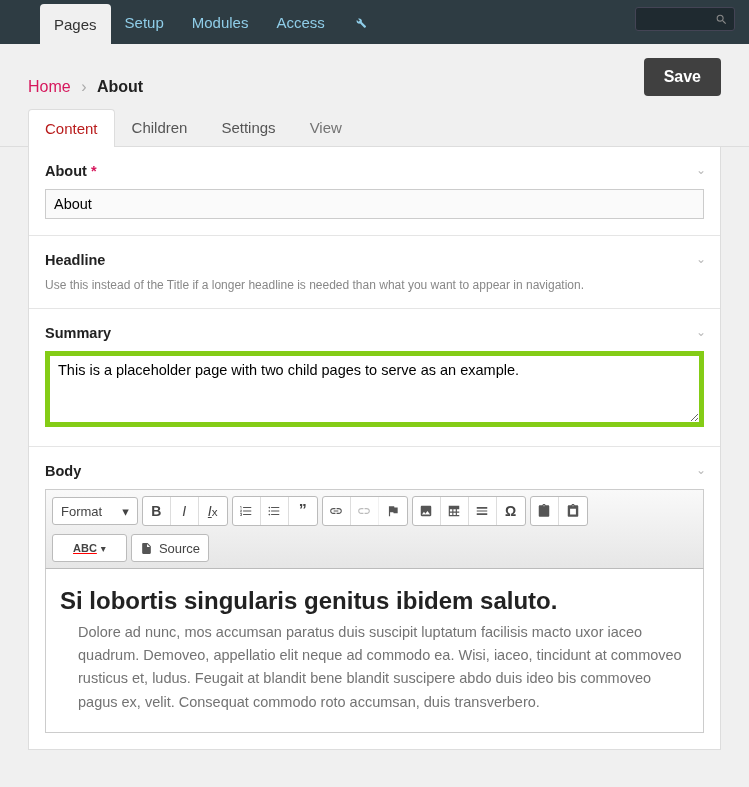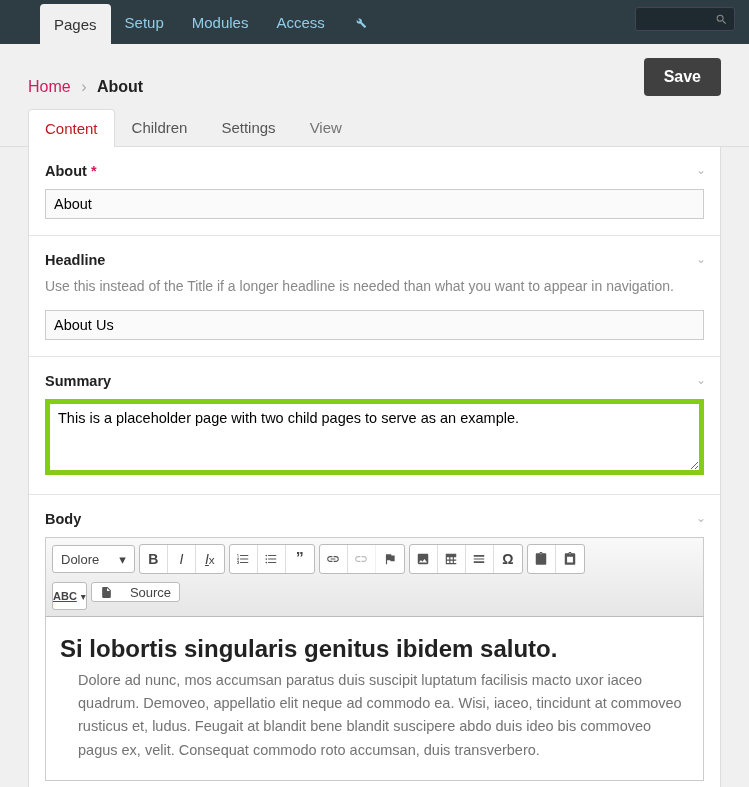--- a/index.html
+++ b/index.html
@@ -17,30 +17,30 @@
 .save-btn { background: #404040; color: #fff; border: none; border-radius: 4px; padding: 10px 20px; font-size: 16px; font-weight: bold; cursor: pointer; }
 .tabs-row { display: flex; align-items: flex-end; padding: 0 28px; border-bottom: 1px solid #ddd; gap: 0; }
 .tab { padding: 10px 16px; color: #555; font-size: 15px; cursor: pointer; border: 1px solid transparent; border-bottom: none; }
 .tab.active { background: #fff; border-color: #ddd; border-radius: 4px 4px 0 0; color: #b91c1c; margin-bottom: -1px; }
 .tab.view { color: #737373; }
 .form-panel { margin: 0 28px; background: #fff; border: 1px solid #ddd; border-top: none; }
 .field-section { padding: 16px; border-bottom: 1px solid #e5e5e5; position: relative; }
 .field-section:last-child { border-bottom: none; }
 .field-label { font-weight: bold; font-size: 14.5px; margin-bottom: 10px; display: block; color: #222; }
 .required { color: #d6175c; }
-.field-help { color: #888; font-size: 14px; margin-bottom: 16px; }
+.field-help { color: #888; font-size: 12px; margin-bottom: 0; }
 .text-input { width: 100%; border: 1px solid #ccc; padding: 6px 8px; font-size: 14.5px; background: #fafafa; }
 .textarea { width: 100%; border: 5px solid #84cc16; padding: 6px 8px; font-size: 14.5px; background: #fff; resize: both; height: 76px; font-family: inherit; }
 .collapse-chevron { position: absolute; right: 14px; top: 16px; color: #bbb; font-size: 12px; cursor: pointer; }
 .editor-toolbar { border: 1px solid #ccc; border-bottom: 1px solid #bbb; background: linear-gradient(#f9f9f9,#e6e6e6); padding: 6px; display: flex; flex-wrap: wrap; gap: 4px; align-items: center; }
 .tb-group { display: flex; border: 1px solid #bbb; border-radius: 3px; background: #fff; overflow: hidden; }
 .tb-btn { width: 28px; height: 28px; display: flex; align-items: center; justify-content: center; border-right: 1px solid #ddd; cursor: pointer; font-size: 14px; color: #444; }
 .tb-btn:last-child { border-right: none; }
 .tb-format { display: flex; align-items: center; border: 1px solid #bbb; border-radius: 3px; background: #fff; height: 28px; padding: 0 8px; gap: 20px; font-size: 13px; color: #444; cursor: pointer; }
-.tb-source { display: flex; align-items: center; border: 1px solid #bbb; border-radius: 3px; background: #fff; height: 20px; padding: 0 8px; gap: 17px; font-size: 13px; color: #444; cursor: pointer; }
+.tb-source { display: flex; align-items: center; border: 1px solid #bbb; border-radius: 3px; background: #fff; height: 28px; padding: 0 8px; gap: 6px; font-size: 13px; color: #444; cursor: pointer; }
 .editor-content { border: 1px solid #ccc; border-top: none; background: #fff; padding: 18px 14px; }
 .editor-content h2 { font-size: 24px; font-weight: bold; margin-bottom: 6px; color: #222; }
 .editor-content p { font-size: 14.5px; line-height: 1.6; color: #737373; margin-left: 18px; }
 svg { display: block; }
 .toolbar-row2 { display: flex; gap: 4px; margin-top: 4px; width: 100%; }
 </style>
 </head>
 <body>
 
 <div class="topnav">
@@ -93,36 +93,35 @@
       <span>About</span>
       <span class="required">*</span>
     </label>
     <input class="text-input" type="text" value="About" style="">
   </div>
 
   <div class="field-section">
     <span class="collapse-chevron">⌄</span>
     <label class="field-label">Headline</label>
     <div class="field-help">Use this instead of the Title if a longer headline is needed than what you want to appear in navigation.</div>
-    <input class="text-input" type="text" value="About Us" style="">
   </div>
 
   <div class="field-section">
     <span class="collapse-chevron">⌄</span>
     <label class="field-label">Summary</label>
     <textarea class="textarea" style="">This is a placeholder page with two child pages to serve as an example.</textarea>
   </div>
 
   <div class="field-section">
     <span class="collapse-chevron">⌄</span>
     <label class="field-label">Body</label>
 
     <div class="editor-toolbar">
       <div class="tb-format">
-        <span>Dolore</span>
+        <span>Format</span>
         <span>▾</span>
       </div>
       <div class="tb-group">
         <div class="tb-btn">
             <b>B</b>
           </div>
         <div class="tb-btn">
             <i>I</i>
           </div>
         <div class="tb-btn">
@@ -188,21 +187,21 @@
               <path d="M19 2h-4.18C14.4.84 13.3 0 12 0c-1.3 0-2.4.84-2.82 2H5c-1.1 0-2 .9-2 2v16c0 1.1.9 2 2 2h14c1.1 0 2-.9 2-2V4c0-1.1-.9-2-2-2zm-7 0c.55 0 1 .45 1 1s-.45 1-1 1-1-.45-1-1 .45-1 1-1z"></path>
             </svg>
         </div>
         <div class="tb-btn">
           <svg width="14" height="14" viewBox="0 0 24 24" fill="#555">
               <path d="M19 2h-4.18C14.4.84 13.3 0 12 0c-1.3 0-2.4.84-2.82 2H5c-1.1 0-2 .9-2 2v16c0 1.1.9 2 2 2h14c1.1 0 2-.9 2-2V4c0-1.1-.9-2-2-2zm-7 0c.55 0 1 .45 1 1s-.45 1-1 1-1-.45-1-1 .45-1 1-1zM7 18V8h10v10H7z"></path>
             </svg>
         </div>
       </div>
       <div class="toolbar-row2">
-        <div class="tb-format" style="gap:4px;padding:0 0">
+        <div class="tb-format" style="gap:4px;padding:0 20px">
           <span style="font-size:11px;font-weight:bold;text-decoration:underline;text-decoration-color:red">ABC</span>
           <span style="font-size:10px">▾</span>
         </div>
         <div class="tb-source">
           <svg width="13" height="13" viewBox="0 0 24 24" fill="#555">
               <path d="M14 2H6c-1.1 0-2 .9-2 2v16c0 1.1.9 2 2 2h12c1.1 0 2-.9 2-2V8l-6-6zm-1 7V3.5L18.5 9H13z"></path>
             </svg>
           <span>Source</span>
         </div>
       </div>

